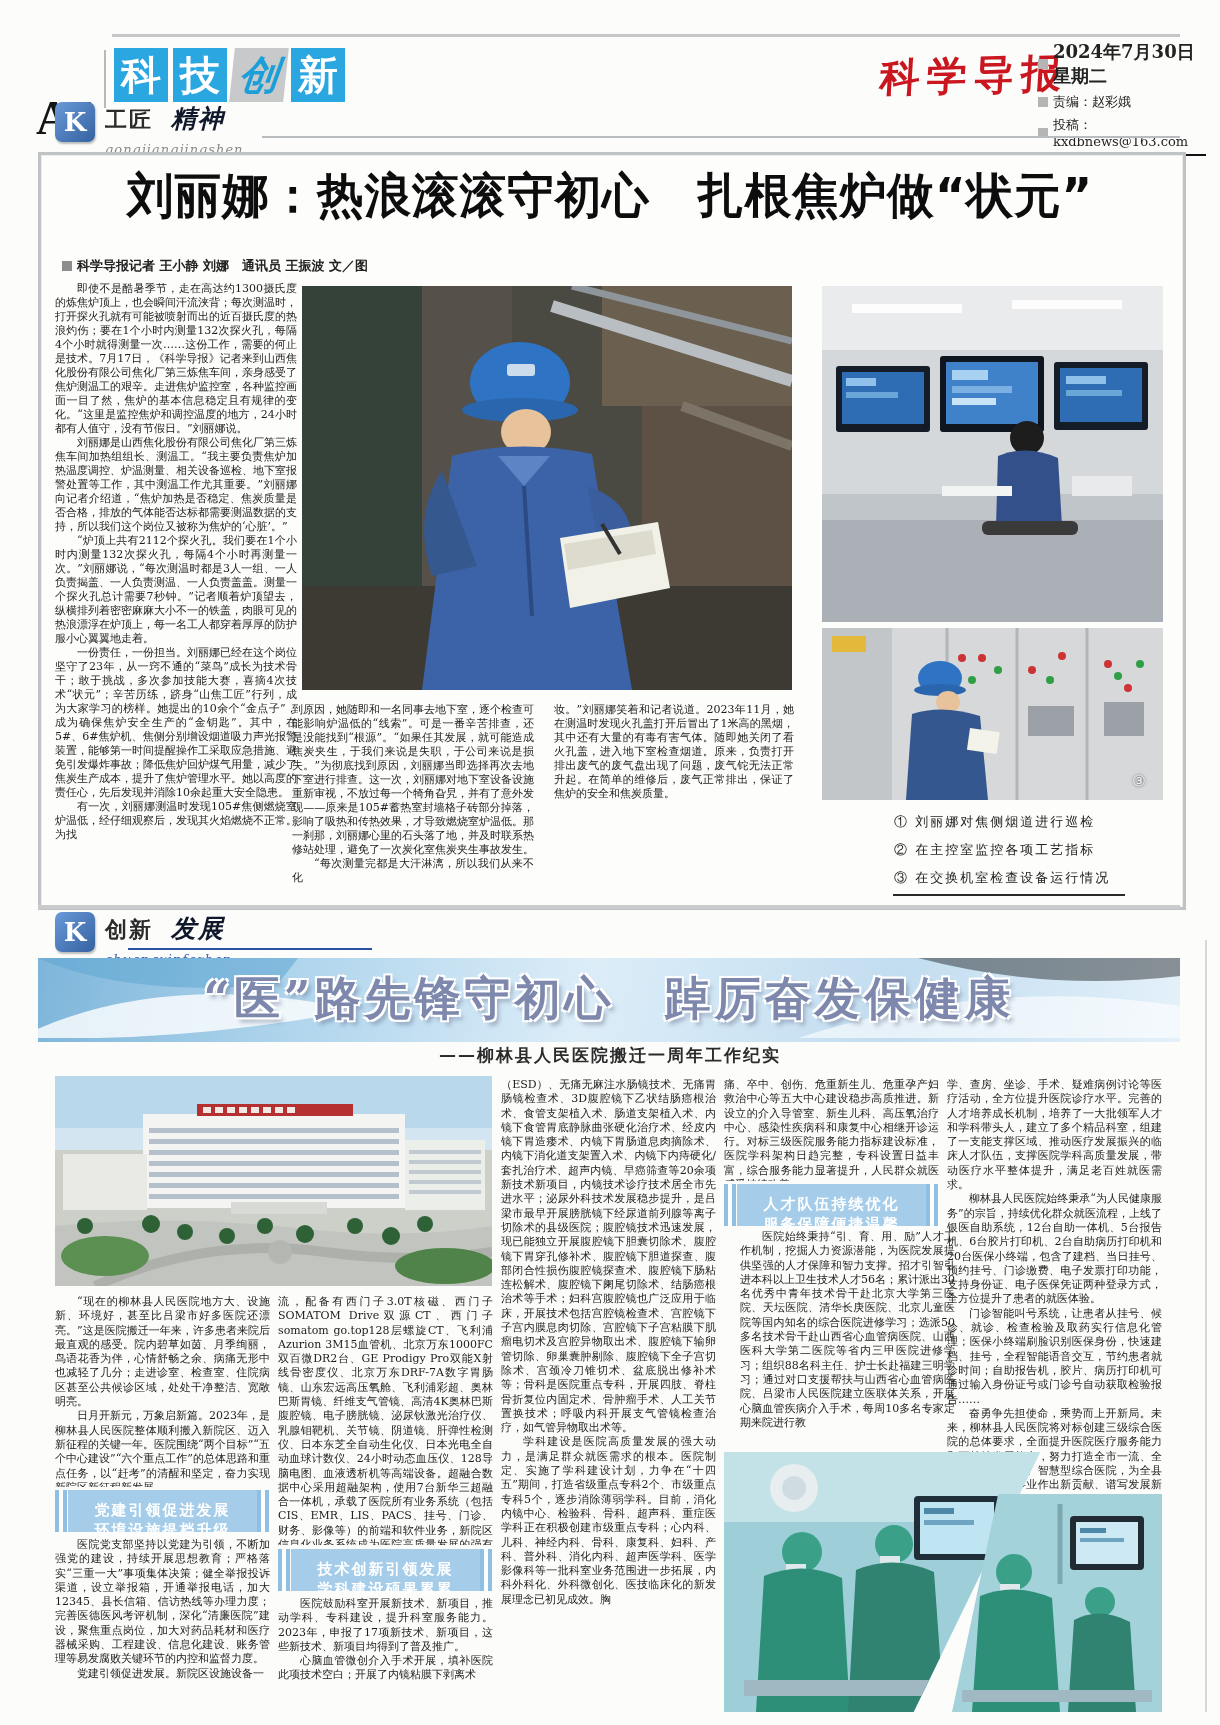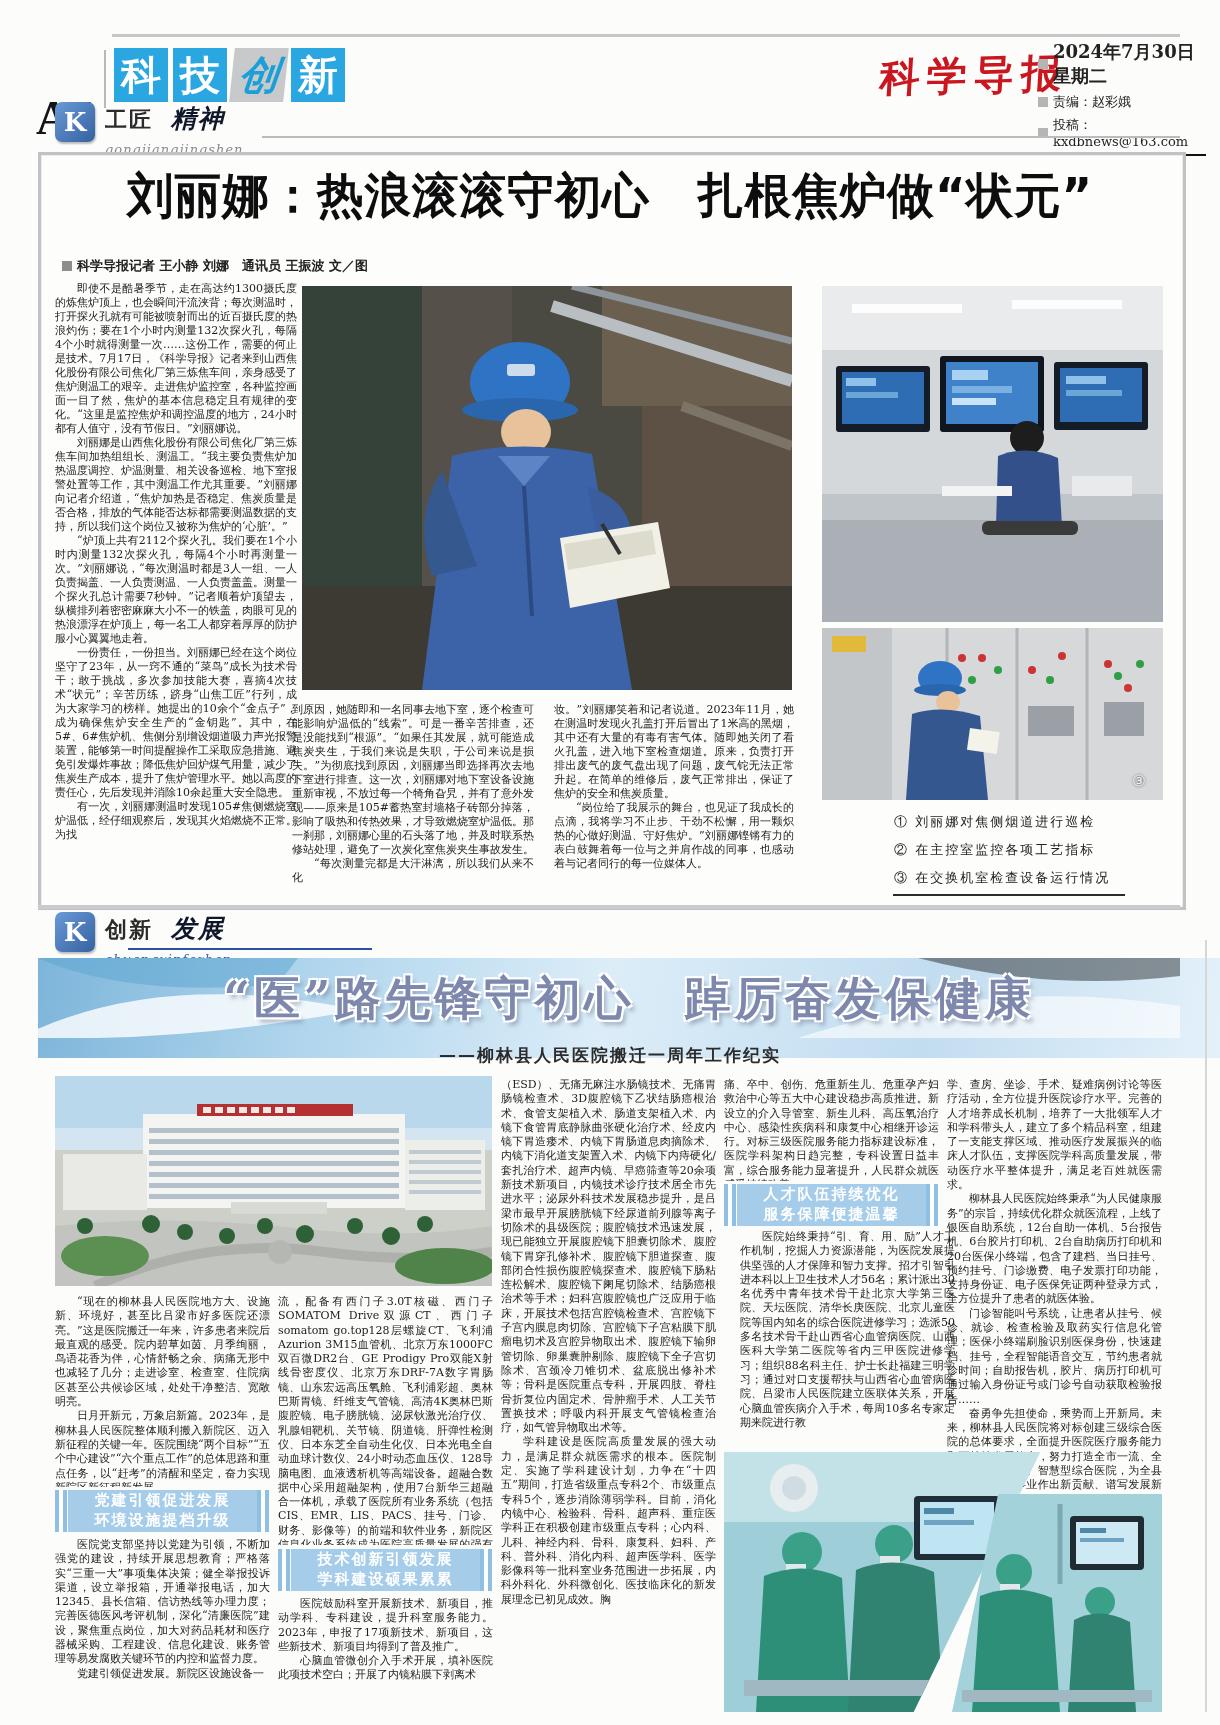--- a/index.html
+++ b/index.html
@@ -47,33 +47,33 @@
   .photo svg{display:block;}
   .captions{left:894px;top:808px;width:276px;font:13px/28px "DejaVu Serif",serif;
             letter-spacing:2px;color:#222;}
   .capline{left:893px;top:894px;width:232px;height:2px;background:#2b2b2b;}
   .pbadge{left:1128px;top:770px;width:22px;height:22px;color:#f4f4f4;font:15px "DejaVu Serif",serif;
           text-align:center;line-height:22px;text-shadow:0 0 3px #333;}
   
   .grayrule{left:38px;top:905px;width:1142px;height:4px;background:#c9cbcd;}
   .blueline{left:128px;top:948px;width:244px;height:2px;background:#2b50a5;}
   
-  .banner{left:38px;top:958px;width:1142px;height:100px;overflow:hidden;
-          background:linear-gradient(100deg,#7db5da 0%,#aed4ec 22%,#dcedf8 48%,#c2ddf0 75%,#e4f1fa 100%);padding-left:40px;}
+  .banner{left:38px;top:958px;width:1142px;height:84px;overflow:hidden;
+          background:linear-gradient(100deg,#7db5da 0%,#aed4ec 22%,#dcedf8 48%,#c2ddf0 75%,#e4f1fa 100%);}
   .banner svg{position:absolute;left:0;top:0;}
   .btitle{position:absolute;left:0;top:0;width:100%;text-align:center;
           font:bold 46px/80px "DejaVu Serif",serif;letter-spacing:4px;color:#7d88ac;
           text-shadow:-2px -2px 0 #fff,2px -2px 0 #fff,-2px 2px 0 #fff,2px 2px 0 #fff,4px 5px 4px rgba(90,100,130,.45);}
   .subtitle{left:0;top:1044px;width:1220px;text-align:center;
             font:bold 17px "DejaVu Serif",serif;letter-spacing:2px;color:#2b2b2b;}
   
   .subhead{display:flex;height:42px;}
   .shbars{width:13px;flex:none;background:repeating-linear-gradient(90deg,#8fc0e4 0 4px,#fdfdfb 4px 8px);}
   .shbox{flex:1;background:#a5cdea;color:#fff;text-align:center;
-         font:bold 15px/20px "DejaVu Sans",sans-serif;letter-spacing:2px;padding-top:0;}
+         font:bold 15px/20px "DejaVu Sans",sans-serif;letter-spacing:2px;padding-top:10px;}
   .edgeline{left:1205px;top:940px;width:2px;height:772px;background:#d7d7d5;}
 </style>
 </head>
 <body>
 
 <div id="page">
 
   <div class="abs topline"></div>
   <div class="abs pagenum">A4</div>
   <div class="abs vdiv"></div>
@@ -146,21 +146,20 @@
       <path d="M140 185 Q110 230 130 290 L175 280 Z" fill="#35588f"></path>
     </svg>
   </div>
 
   <div class="abs bt" style="left:292px;top:703px;width:242px;height:192px;">
     <p class="noind">到原因，她随即和一名同事去地下室，逐个检查可能影响炉温低的“线索”。可是一番辛苦排查，还是没能找到“根源”。“如果任其发展，就可能造成焦炭夹生，于我们来说是失职，于公司来说是损失。”为彻底找到原因，刘丽娜当即选择再次去地下室进行排查。这一次，刘丽娜对地下室设备设施重新审视，不放过每一个犄角旮旯，并有了意外发现——原来是105#蓄热室封墙格子砖部分掉落，影响了吸热和传热效果，才导致燃烧室炉温低。那一刹那，刘丽娜心里的石头落了地，并及时联系热修站处理，避免了一次炭化室焦炭夹生事故发生。</p>
     <p>“每次测量完都是大汗淋漓，所以我们从来不化</p>
   </div>
   <div class="abs bt" style="left:554px;top:703px;width:240px;height:192px;">
     <p class="noind">妆。”刘丽娜笑着和记者说道。2023年11月，她在测温时发现火孔盖打开后冒出了1米高的黑烟，其中还有大量的有毒有害气体。随即她关闭了看火孔盖，进入地下室检查烟道。原来，负责打开排出废气的废气盘出现了问题，废气铊无法正常升起。在简单的维修后，废气正常排出，保证了焦炉的安全和焦炭质量。</p>
-    <p>“岗位给了我展示的舞台，也见证了我成长的点滴，我将学习不止步、干劲不松懈，用一颗炽热的心做好测温、守好焦炉。”刘丽娜铿锵有力的表白鼓舞着每一位与之并肩作战的同事，也感动着与记者同行的每一位媒体人。</p>
   </div>
 
   <div class="abs photo" style="left:822px;top:286px;width:341px;height:336px;">
     <svg width="341" height="336" viewBox="0 0 341 336">
       <rect width="341" height="336" fill="#d4d8db"></rect>
       <rect width="341" height="64" fill="#e9ebec"></rect>
       <rect x="30" y="18" width="110" height="9" fill="#fdfdfd"></rect>
       <rect x="190" y="14" width="110" height="9" fill="#fdfdfd"></rect>
       <rect x="14" y="80" width="94" height="66" rx="3" fill="#141c28"></rect>
       <rect x="20" y="86" width="82" height="52" fill="#2e6cb3"></rect>

